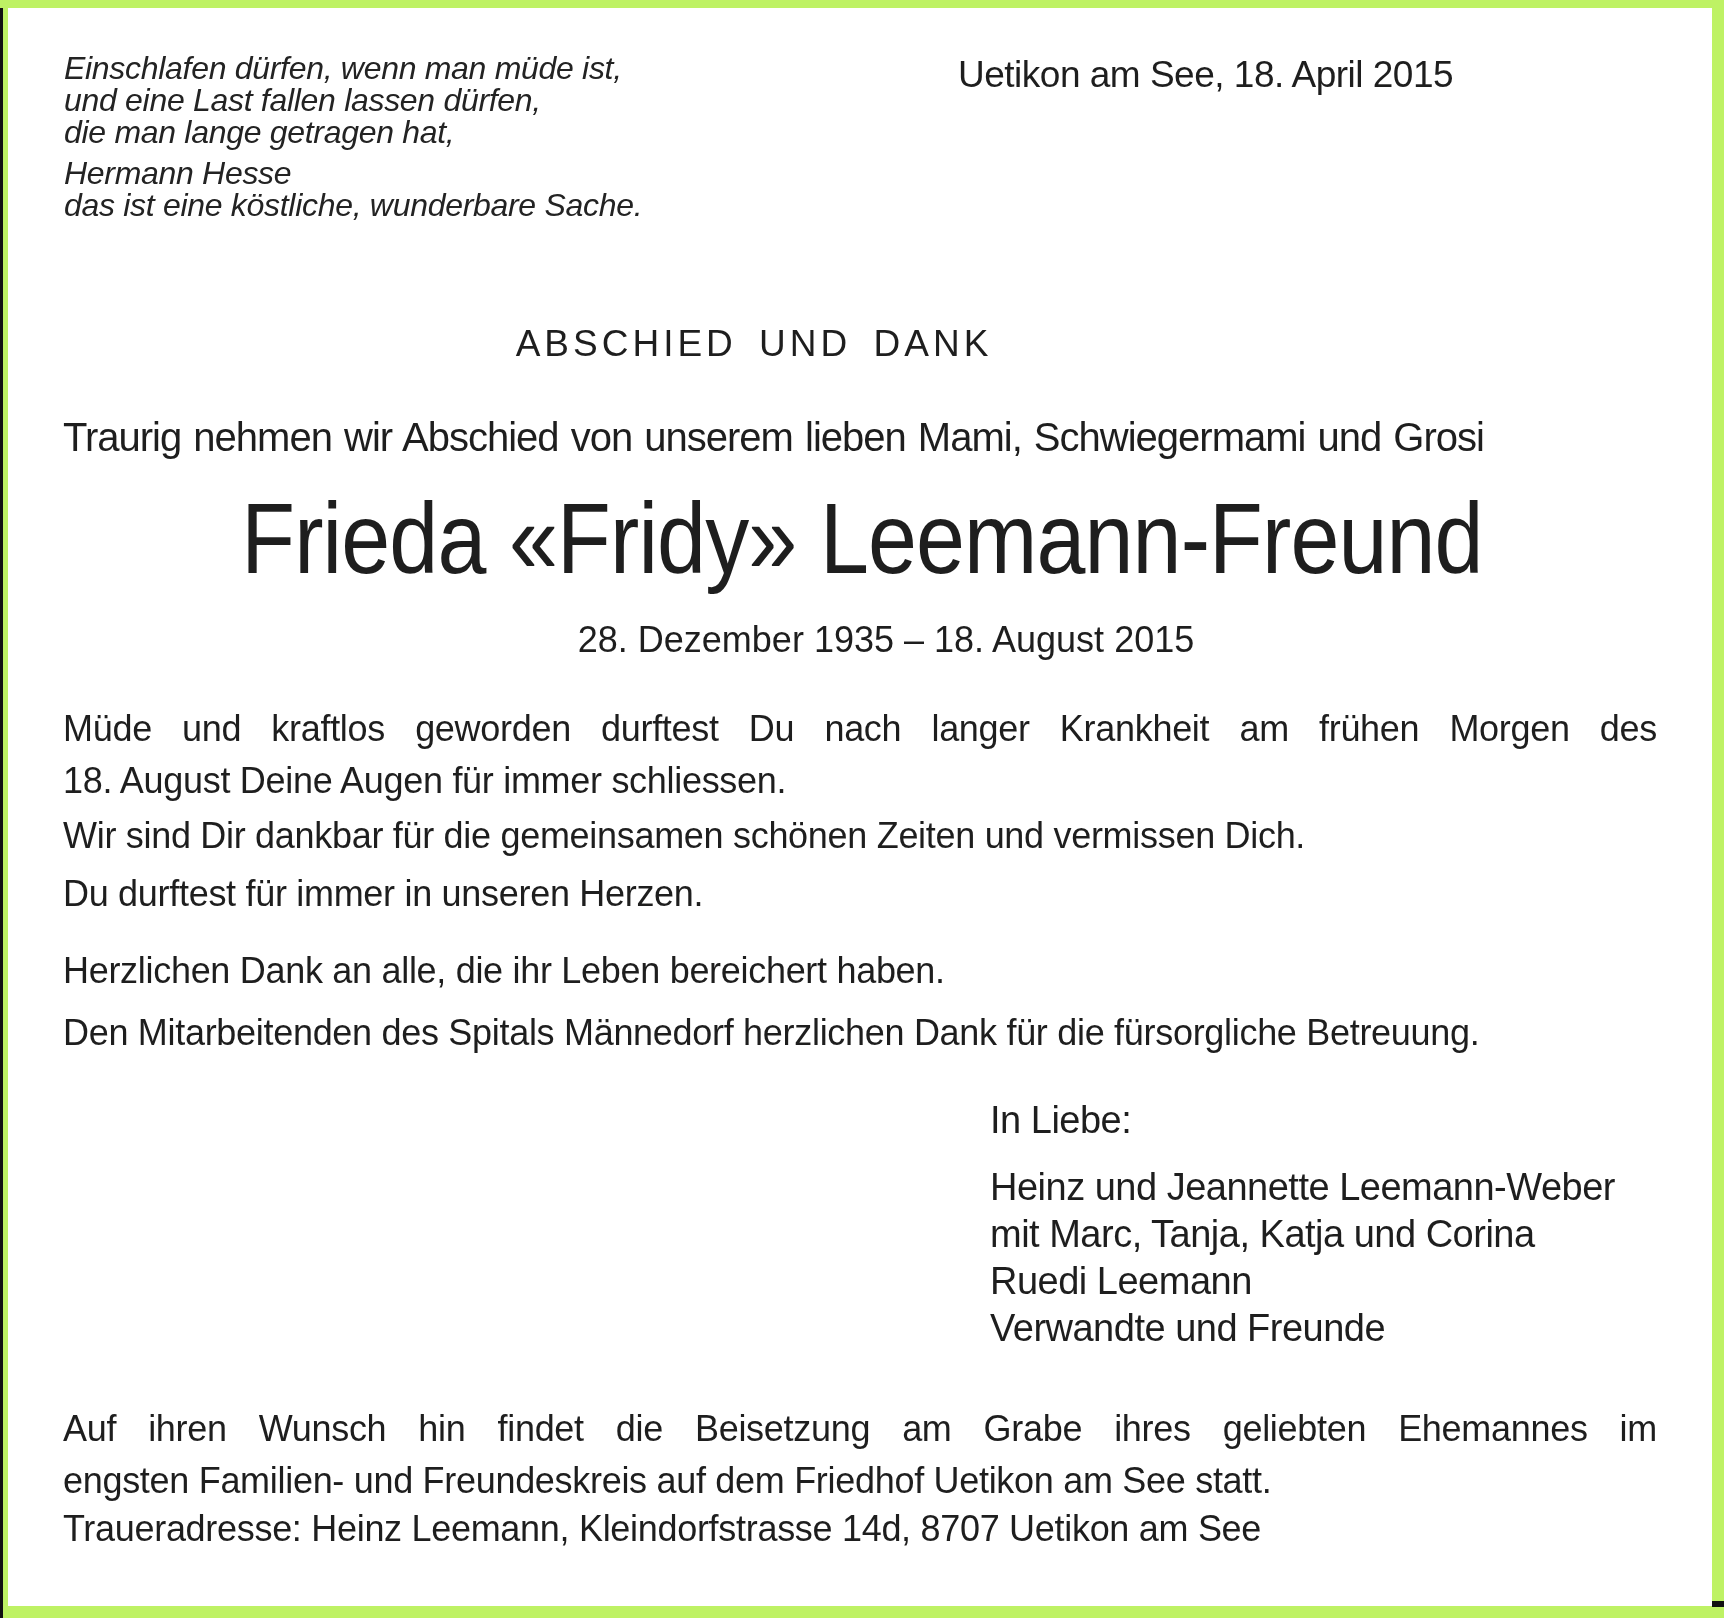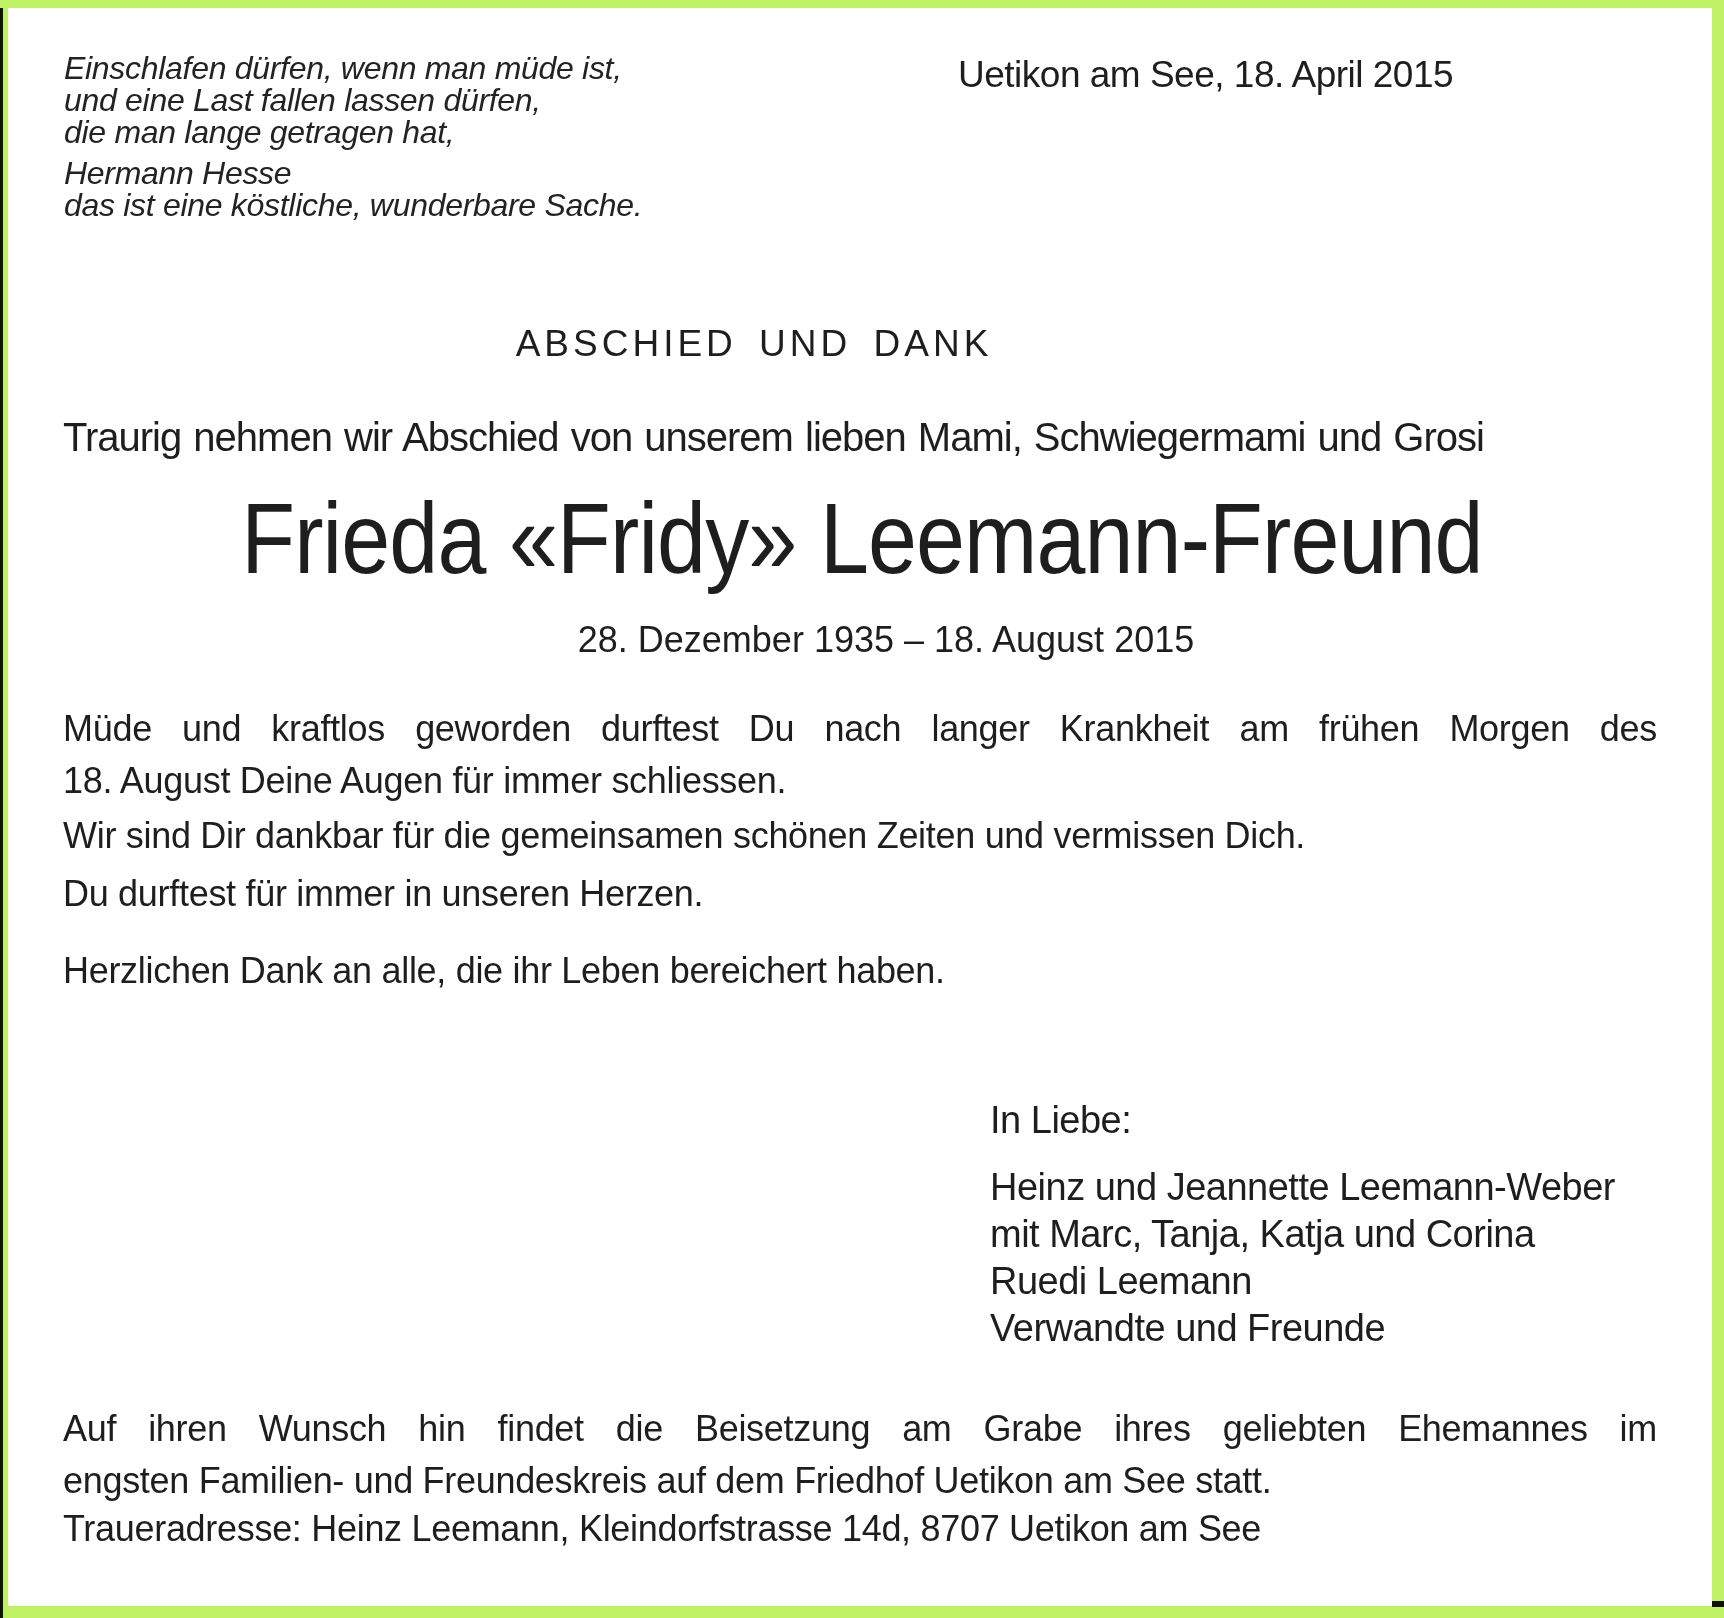--- a/index.html
+++ b/index.html
@@ -116,20 +116,21 @@
 
   <div id="name" class="abs line">Frieda «Fridy» Leemann-Freund</div>
 
   <div id="lifespan" class="abs line">28. Dezember 1935 – 18. August 2015</div>
 
   <div class="abs line body-text just" style="top:711px;">Müde und kraftlos geworden durftest Du nach langer Krankheit am frühen Morgen des</div>
   <div class="abs line body-text" style="top:763px;">18. August Deine Augen für immer schliessen.</div>
   <div class="abs line body-text" style="top:818px;">Wir sind Dir dankbar für die gemeinsamen schönen Zeiten und vermissen Dich.</div>
   <div class="abs line body-text" style="top:876px;">Du durftest für immer in unseren Herzen.</div>
   <div class="abs line body-text" style="top:953px;">Herzlichen Dank an alle, die ihr Leben bereichert haben.</div>
+  <div class="abs line body-text" style="top:1015px;">Den Mitarbeitenden des Spitals Männedorf herzlichen Dank für die fürsorgliche Betreuung.</div>
 
   <div class="abs line mourner" style="top:1101px;">In Liebe:</div>
   <div class="abs line mourner" style="top:1168px;">Heinz und Jeannette Leemann-Weber</div>
   <div class="abs line mourner" style="top:1215px;">mit Marc, Tanja, Katja und Corina</div>
   <div class="abs line mourner" style="top:1262px;">Ruedi Leemann</div>
   <div class="abs line mourner" style="top:1309px;">Verwandte und Freunde</div>
 
   <div class="abs line body-text just" style="top:1411px;">Auf ihren Wunsch hin findet die Beisetzung am Grabe ihres geliebten Ehemannes im</div>
   <div class="abs line body-text" style="top:1463px;">engsten Familien- und Freundeskreis auf dem Friedhof Uetikon am See statt.</div>
 

